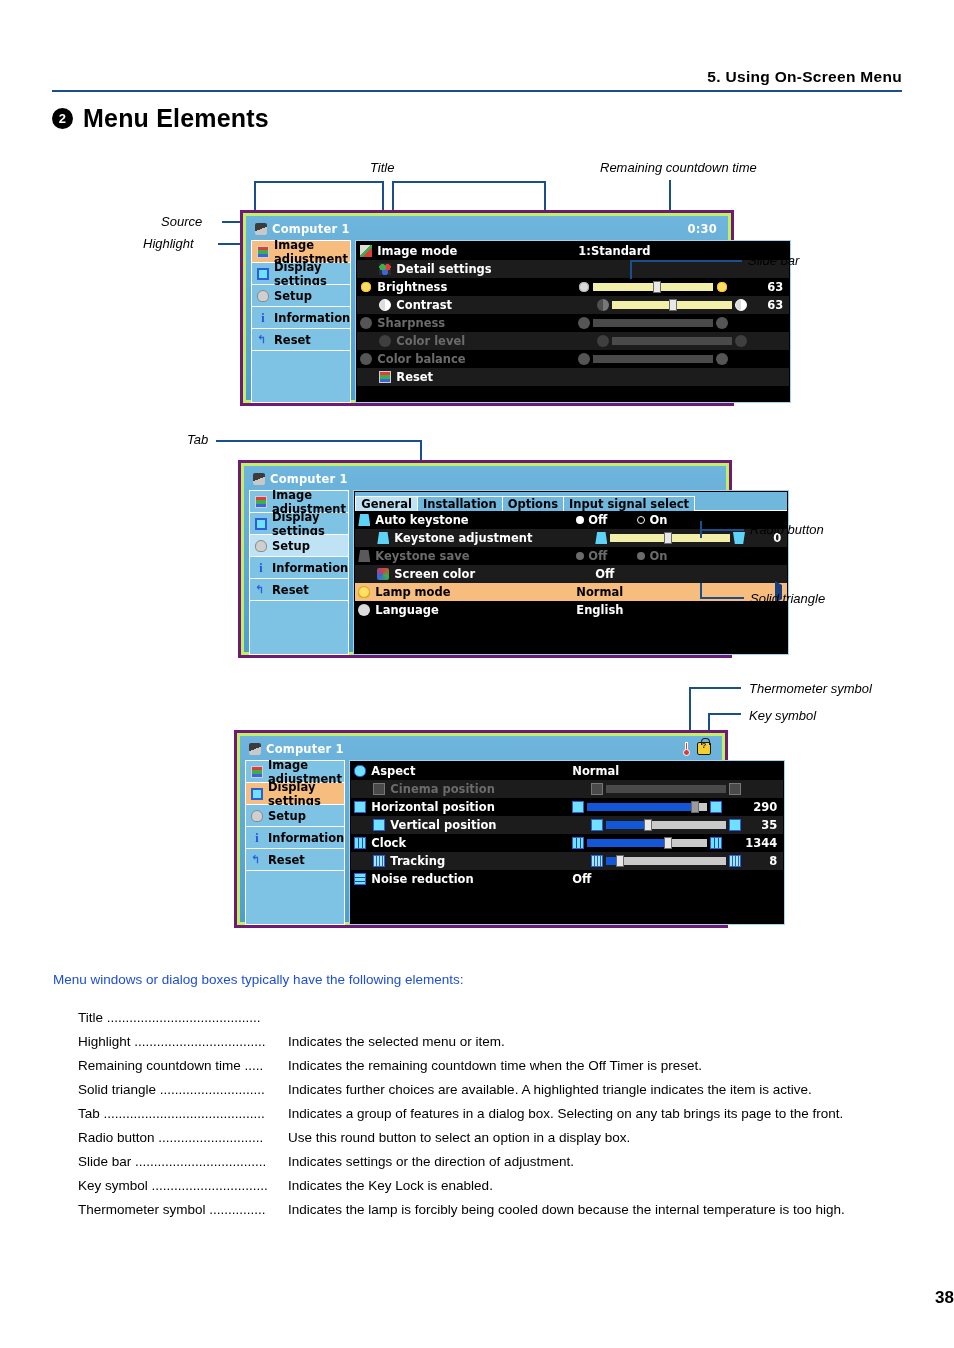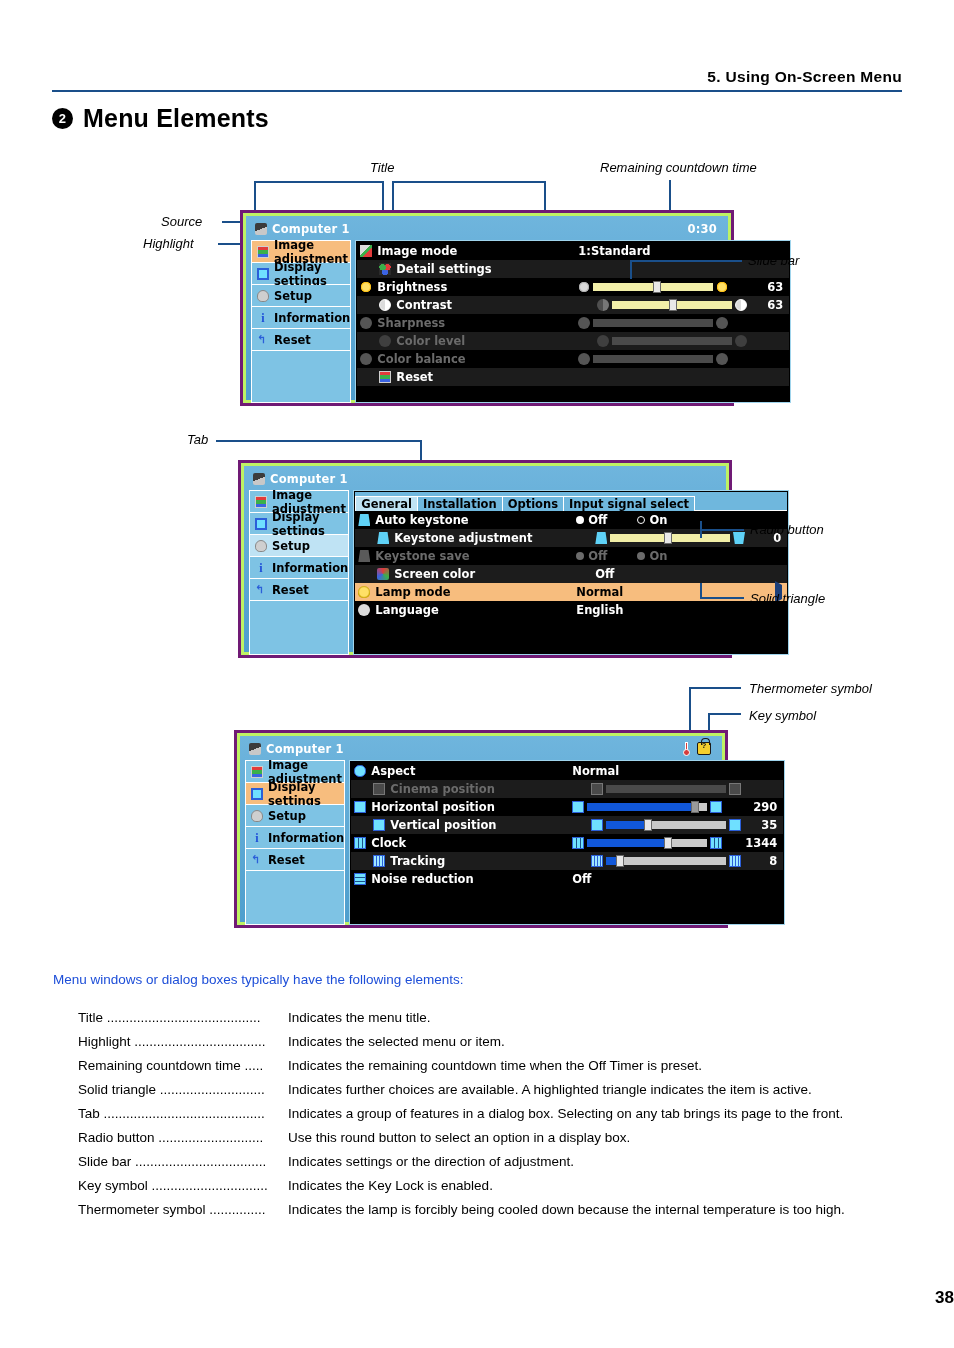--- a/index.html
+++ b/index.html
@@ -652,21 +652,20 @@
       </div>
     </div>
   </div>
 </div>
 
 <div class="body-intro">Menu windows or dialog boxes typically have the following elements:</div>
 
 <div class="deflist">
   <div class="defrow">
     <span class="defterm"><span>Title</span><span class="dots"> .........................................</span></span>
-    <span class="defdesc">Indicates the menu title.</span>
   </div>
   <div class="defrow">
     <span class="defterm"><span>Highlight</span><span class="dots"> ...................................</span></span>
     <span class="defdesc">Indicates the selected menu or item.</span>
   </div>
   <div class="defrow">
     <span class="defterm"><span>Remaining countdown time</span><span class="dots"> .....</span></span>
     <span class="defdesc">Indicates the remaining countdown time when the Off Timer is preset.</span>
   </div>
   <div class="defrow">

